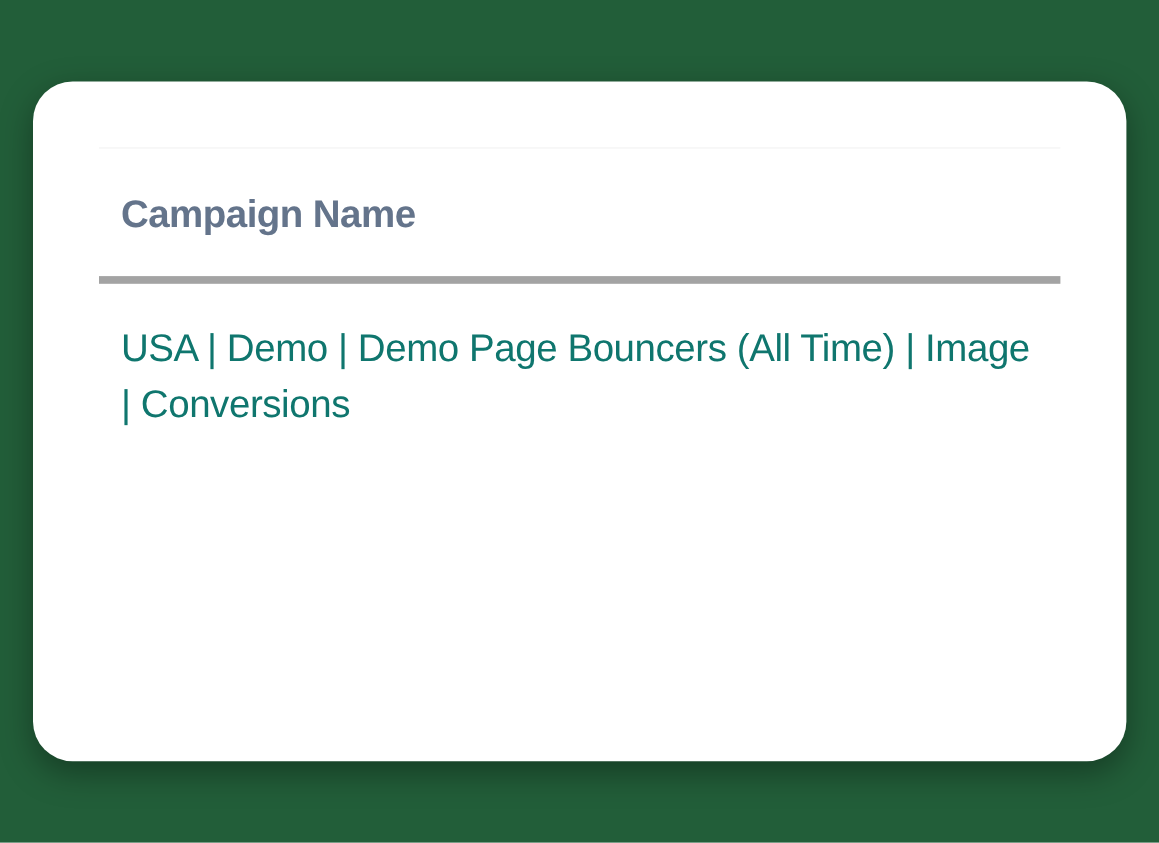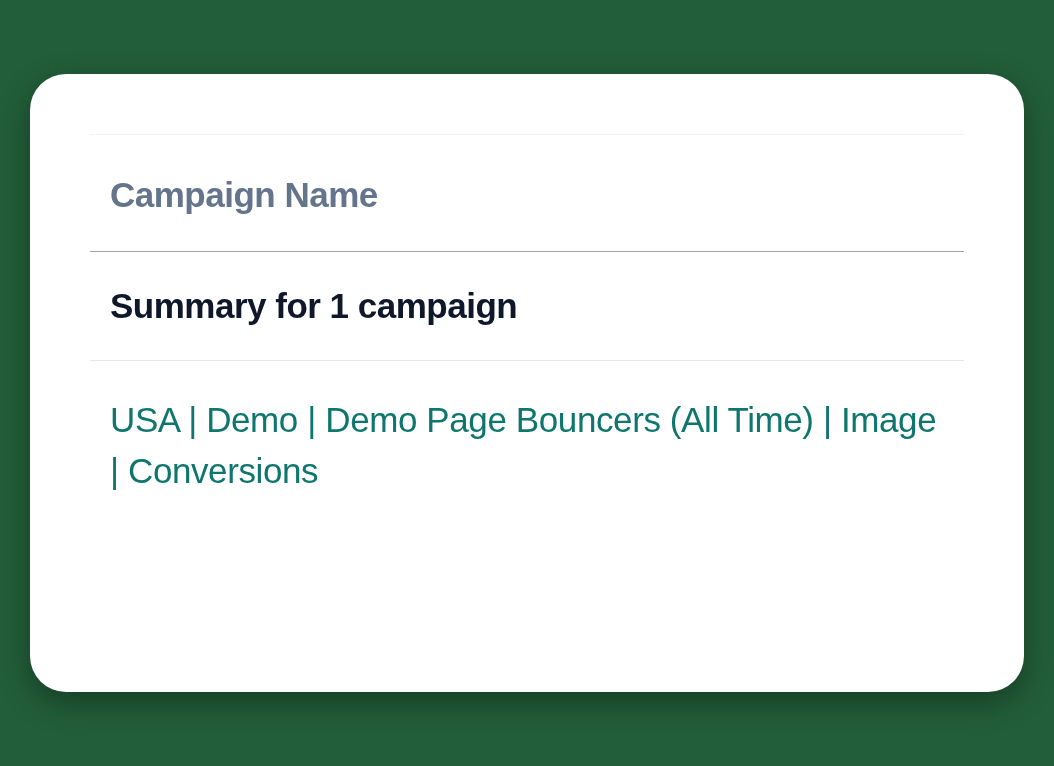--- a/index.html
+++ b/index.html
@@ -25,21 +25,21 @@
       width: 100%;
       height: 618px;
       box-shadow: 0 10px 30px rgba(0,0,0,0.35);
       padding: 60px 60px 60px 60px;
       display: flex;
       flex-direction: column;
     }
     
     .table-header {
       border-top: 1px solid #f2f2f2;
-      border-bottom: 1px solid #a3a3a3;
+      border-bottom: 7px solid #a3a3a3;
       padding: 40px 0 36px 20px;
     }
     
     .header-label {
       color: #64748b;
       font-size: 35px;
       font-weight: 600;
       letter-spacing: -0.5px;
     }
     
@@ -70,19 +70,16 @@
       display: inline;
     }
   </style>
 </head>
 <body>
 
 <div class="card">
   <div class="table-header">
     <div class="header-label">Campaign Name</div>
   </div>
-  <div class="summary-row">
-    <div class="summary-text">Summary for 1 campaign</div>
-  </div>
   <div class="campaign-row">
     <a class="campaign-link">USA | Demo | Demo Page Bouncers (All Time) | Image | Conversions</a>
   </div>
 </div>
 
 </body></html>

